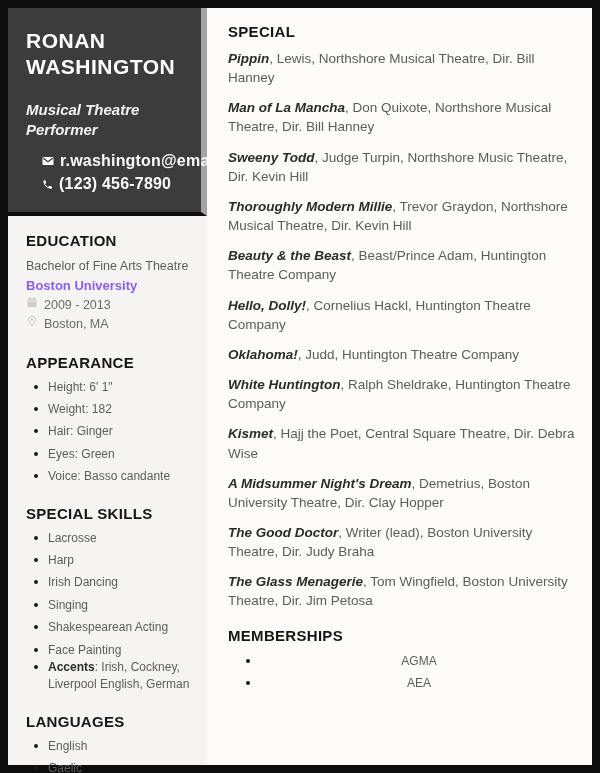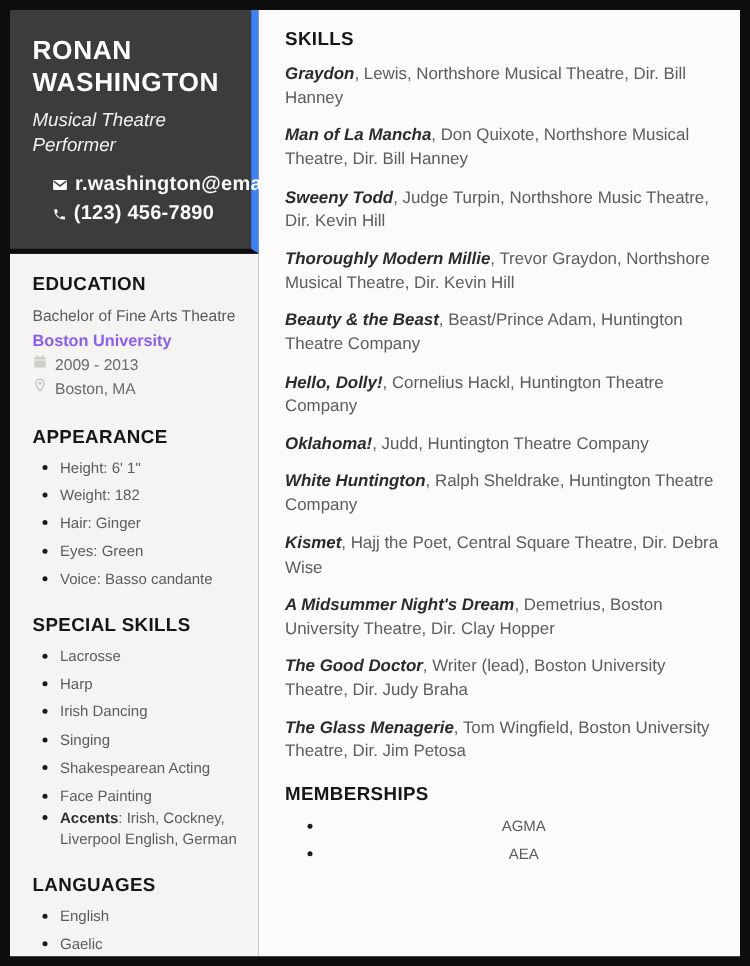--- a/index.html
+++ b/index.html
@@ -13,37 +13,37 @@
     overflow:hidden;
   }
   
   .left-col {
     width:199px; flex:0 0 199px;
     display:flex; flex-direction:column;
     background:#f5f4f2;
   }
   .header-block {
     background:#3c3c3c;
-    border-right:6px solid #3b82f6;
+    border-right:6px solid #a3a3a3;
     border-bottom:4px solid #0d0d0d;
     padding:20px 16px 14px 18px;
   }
   .name {
     color:#ffffff;
     font-size:21px;
     font-weight:bold;
     line-height:1.24;
     letter-spacing:.5px;
   }
   .name span { display:block; }
   .job-title {
-    margin-top:7px;
+    margin-top:20px;
     color:#f1f1f1;
     font-style:italic;
-    font-weight:normal;
+    font-weight:bold;
     font-size:15px;
     line-height:1.3;
     max-width:120px;
   }
   .contact { margin-top:13px; }
   .contact-row {
     display:flex; align-items:center;
     color:#fafafa;
     font-size:16px;
     font-weight:bold;
@@ -198,25 +198,25 @@
 
         <li>English</li>
             <li>Gaelic</li>
           </ul>
       </div>
 
     </div>
   </div>
 
   <div class="main-col">
-    <div class="main-heading">SKILLS</div>
+    <div class="main-heading">SPECIAL</div>
 
     <div>
 
-        <p class="credit"><span class="credit-title">Graydon</span><span>, Lewis, Northshore Musical Theatre, Dir. Bill Hanney</span></p>
+        <p class="credit"><span class="credit-title">Pippin</span><span>, Lewis, Northshore Musical Theatre, Dir. Bill Hanney</span></p>
 
         <p class="credit"><span class="credit-title">Man of La Mancha</span><span>, Don Quixote, Northshore Musical Theatre, Dir. Bill Hanney</span></p>
 
         <p class="credit"><span class="credit-title">Sweeny Todd</span><span>, Judge Turpin, Northshore Music Theatre, Dir. Kevin Hill</span></p>
 
         <p class="credit"><span class="credit-title">Thoroughly Modern Millie</span><span>, Trevor Graydon, Northshore Musical Theatre, Dir. Kevin Hill</span></p>
 
         <p class="credit"><span class="credit-title">Beauty &amp; the Beast</span><span>, Beast/Prince Adam, Huntington Theatre Company</span></p>
 
         <p class="credit"><span class="credit-title">Hello, Dolly!</span><span>, Cornelius Hackl, Huntington Theatre Company</span></p>

